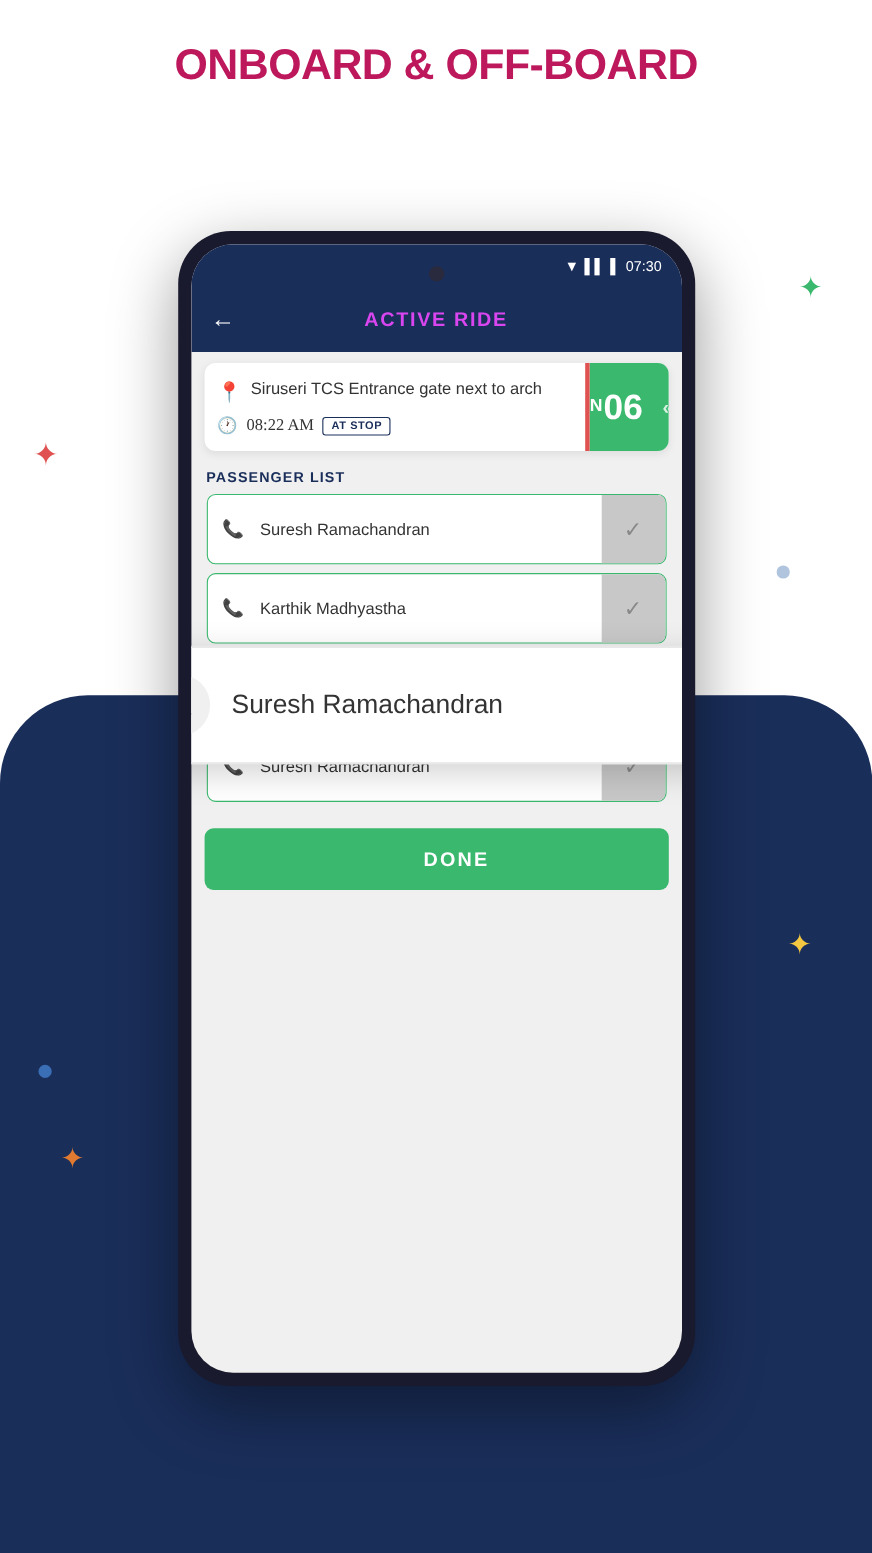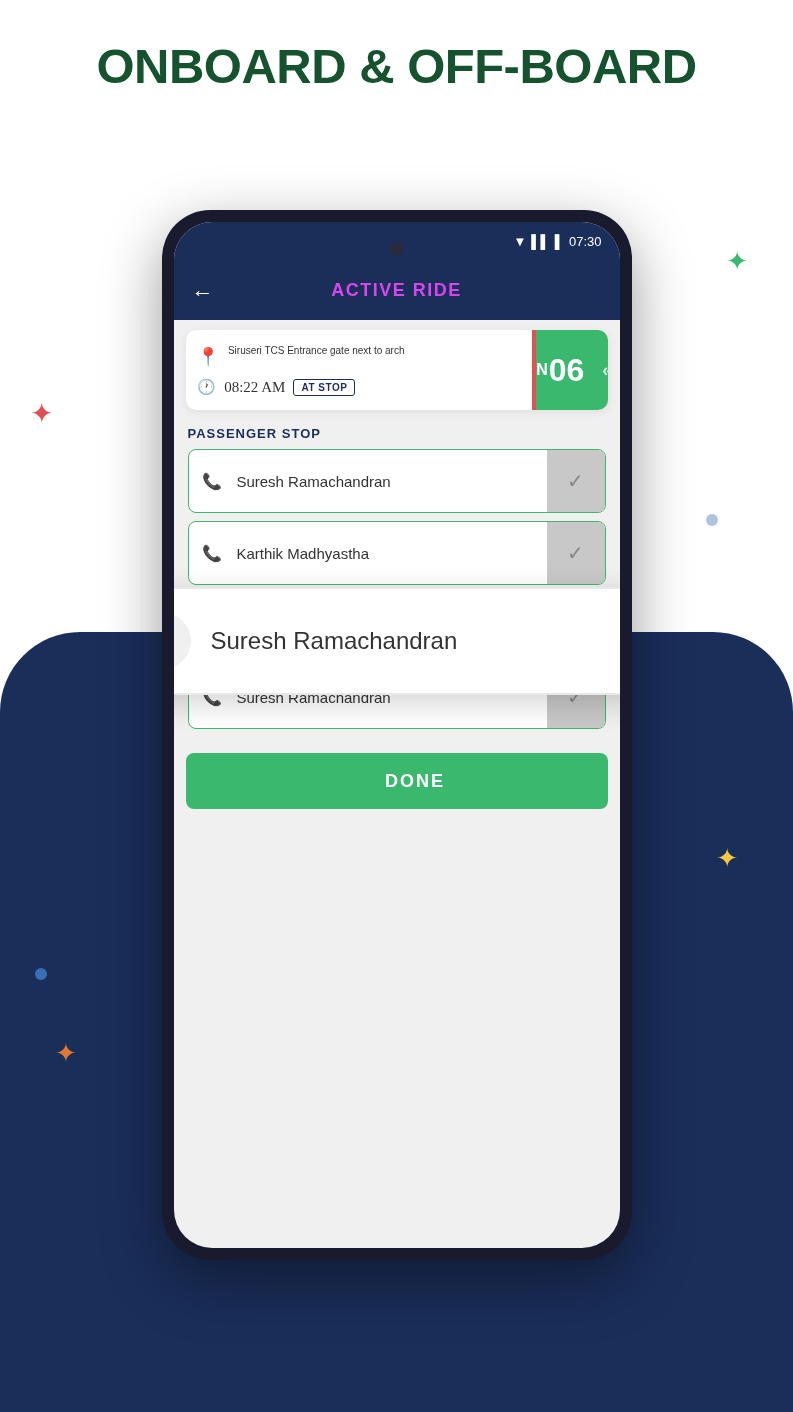--- a/index.html
+++ b/index.html
@@ -45,23 +45,23 @@
 
     
     .page-title {
       position: absolute;
       top: 38px;
       left: 0; right: 0;
       text-align: center;
       z-index: 2;
     }
     .page-title h1 {
-      font-size: 49px;
+      font-size: 39px;
       font-weight: 900;
-      color: #14532d;
+      color: #be185d;
       line-height: 1.15;
       letter-spacing: -0.5px;
       text-align: center;
     }
 
     
     .phone-frame {
       position: absolute;
       top: 210px;
       left: 50%;
@@ -155,21 +155,21 @@
       gap: 8px;
       margin-bottom: 10px;
     }
     .location-icon {
       color: #1a2e5a;
       font-size: 18px;
       margin-top: 2px;
       flex-shrink: 0;
     }
     .stop-name {
-      font-size: 10px;
+      font-size: 15px;
       color: #333;
       font-weight: 500;
       line-height: 1.3;
     }
     .stop-time-row {
       display: flex;
       align-items: center;
       gap: 8px;
     }
     .clock-icon { color: #1a2e5a; font-size: 15px; }
@@ -357,21 +357,21 @@
       <div class="stop-card-right">
         <span class="in-label">IN</span>
         <div class="count-row">
           <span class="count-num">06</span>
           <span class="chevrons">«</span>
         </div>
       </div>
     </div>
 
     <div class="passenger-list-section">
-      <div class="passenger-list-label">PASSENGER STOP</div>
+      <div class="passenger-list-label">PASSENGER LIST</div>
 
       <div class="passenger-row">
         <div class="passenger-row-left">
           <span class="row-phone-icon">📞</span>
           <span class="row-name">Suresh Ramachandran</span>
         </div>
         <div class="passenger-check">
           <span class="row-check-icon">✓</span>
         </div>
       </div>

